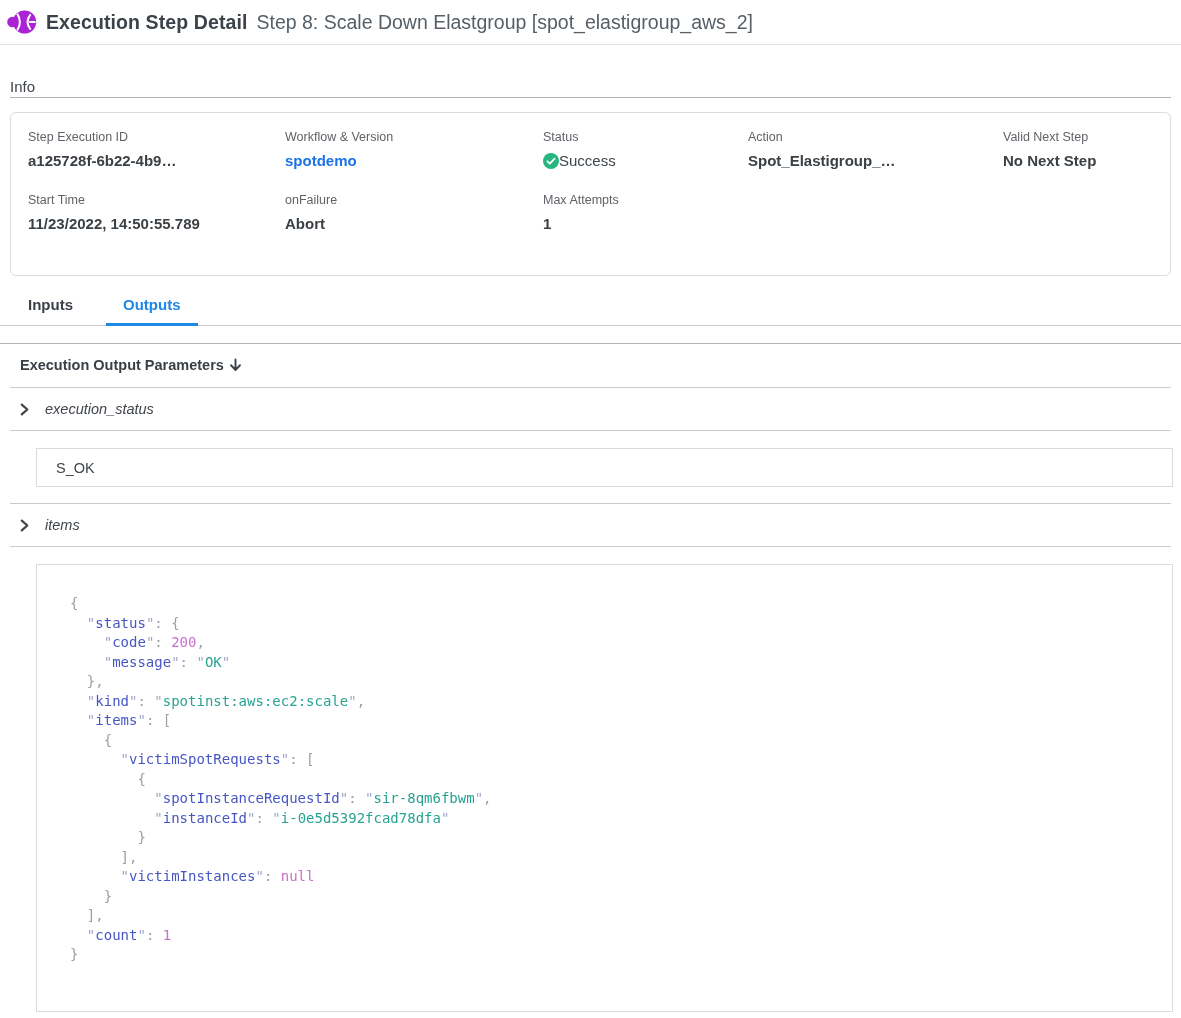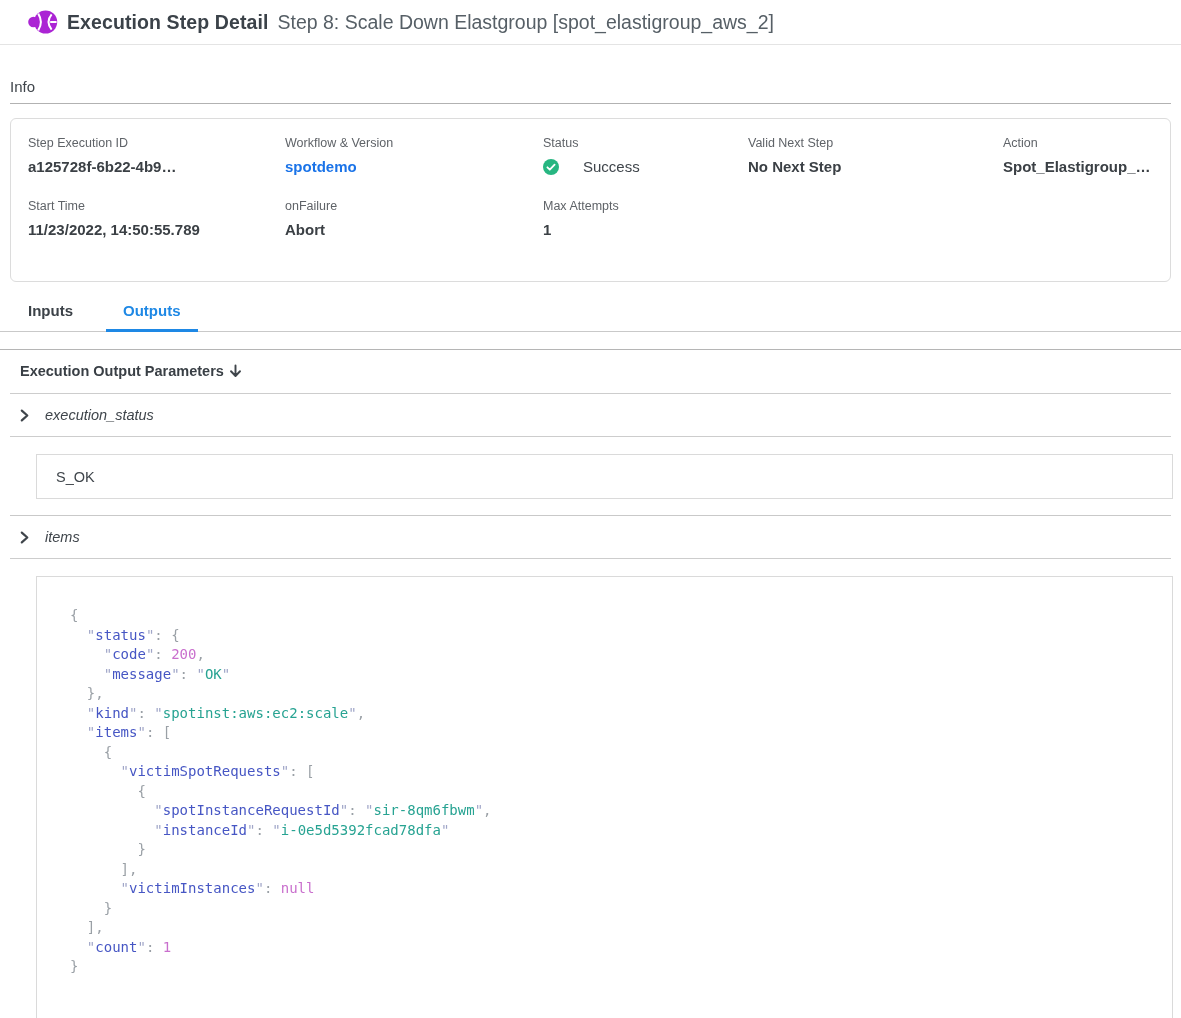--- a/index.html
+++ b/index.html
@@ -2,43 +2,43 @@
 <html><head>
 <meta charset="utf-8">
 <style>
   * { margin: 0; padding: 0; box-sizing: border-box; }
   html, body { width: 1181px; height: 1018px; background: #fff; overflow: hidden; }
   body { font-family: "Liberation Sans", sans-serif; color: #3c4248; }
 
   
   .app-header {
     height: 45px; display: flex; align-items: center;
-    padding: 0 28px; border-bottom: 1px solid #e4e4e4; background: #fff;
+    padding: 0 7px; border-bottom: 1px solid #e4e4e4; background: #fff;
   }
   .app-logo { width: 30px; height: 26px; margin-right: 9px; flex: 0 0 auto; }
   .page-title { font-size: 19.5px; font-weight: 700; color: #3b4249; letter-spacing: .1px; }
   .page-subtitle { font-size: 19.5px; font-weight: 400; color: #565f66; margin-left: 9px; }
 
   .content { padding: 0 10px; }
 
   
   .info-heading {
-    margin-top: 33px; padding-bottom: 8px; border-bottom: 1px solid #b2b2b2;
+    margin-top: 33px; padding-bottom: 2px; border-bottom: 1px solid #b2b2b2;
     font-size: 15px; color: #3f454b;
   }
   .info-card {
     margin-top: 14px; border: 1px solid #dcdcdc; border-radius: 6px; background: #fff;
     padding: 17px 0 20px 17px; height: 164px;
     display: grid; grid-template-columns: 257px 258px 205px 255px 1fr;
     grid-auto-rows: 1fr; row-gap: 0;
   }
   .field-label { font-size: 12.5px; color: #5f6368; margin-bottom: 8px; }
   .field-value { font-size: 15px; font-weight: 700; color: #3b4045; }
   .field-value.link { color: #1a73e8; font-weight: 600; cursor: pointer; }
-  .status-value { display: flex; align-items: center; gap: 24px; font-size: 15px; color: #3f454b; }
+  .status-value { display: flex; align-items: center; gap: 0; font-size: 15px; color: #3f454b; }
   .check-icon { width: 16px; height: 16px; display: inline-block; }
 
   
   .tabs {
     margin-top: 17px; display: flex; align-items: flex-end;
     border-bottom: 1px solid #c9c9c9; height: 33px; padding-left: 18px;
     margin-left: -10px; margin-right: -10px;
   }
   .tabs { padding-left: 28px; }
   .tab {
@@ -62,21 +62,21 @@
 
   .param-row {
     display: flex; align-items: center; gap: 14px;
     padding: 13px 0 13px 8px; border-bottom: 1px solid #cdcdcd; cursor: pointer; font-style: italic;
   }
   .chevron-icon { width: 13px; height: 13px; display: inline-block; }
   .param-name { font-size: 14.5px; color: #3f454b; }
 
   .value-box {
     margin: 17px -2px 0 26px; border: 1px solid #dadada; background: #fff;
-    height: 45px; display: flex; align-items: center; padding-left: 19px;
+    height: 39px; display: flex; align-items: center; padding-left: 19px;
     font-size: 14.5px; color: #3f454b;
   }
   .post-box-rule { height: 1px; background: #c9c9c9; margin-top: 16px; }
 
   .code-box {
     margin: 17px -2px 0 26px; border: 1px solid #dadada; background: #fff;
     padding: 29px 10px 46px 33px;
   }
   .code { font-family: "DejaVu Sans Mono", monospace; font-size: 14px; line-height: 19.5px; white-space: pre; }
   .code-line { min-height: 19.5px; }
@@ -118,26 +118,26 @@
       <div class="field-label">Status</div>
       <div class="status-value">
         <svg class="check-icon" viewBox="0 0 16 16">
           <circle cx="8" cy="8" r="8" fill="#27B681"></circle>
           <path d="M4.4 8.3 l2.4 2.4 4.8-5" stroke="#ffffff" stroke-width="1.8" fill="none" stroke-linecap="round" stroke-linejoin="round"></path>
         </svg>
         <span>Success</span>
       </div>
     </div>
     <div class="field">
+      <div class="field-label">Action</div>
+      <div class="field-value">Spot_Elastigroup_…</div>
+    </div>
+    <div class="field">
       <div class="field-label">Valid Next Step</div>
       <div class="field-value">No Next Step</div>
-    </div>
-    <div class="field">
-      <div class="field-label">Action</div>
-      <div class="field-value">Spot_Elastigroup_…</div>
     </div>
     <div class="field">
       <div class="field-label">Start Time</div>
       <div class="field-value">11/23/2022, 14:50:55.789</div>
     </div>
     <div class="field">
       <div class="field-label">onFailure</div>
       <div class="field-value">Abort</div>
     </div>
     <div class="field">

